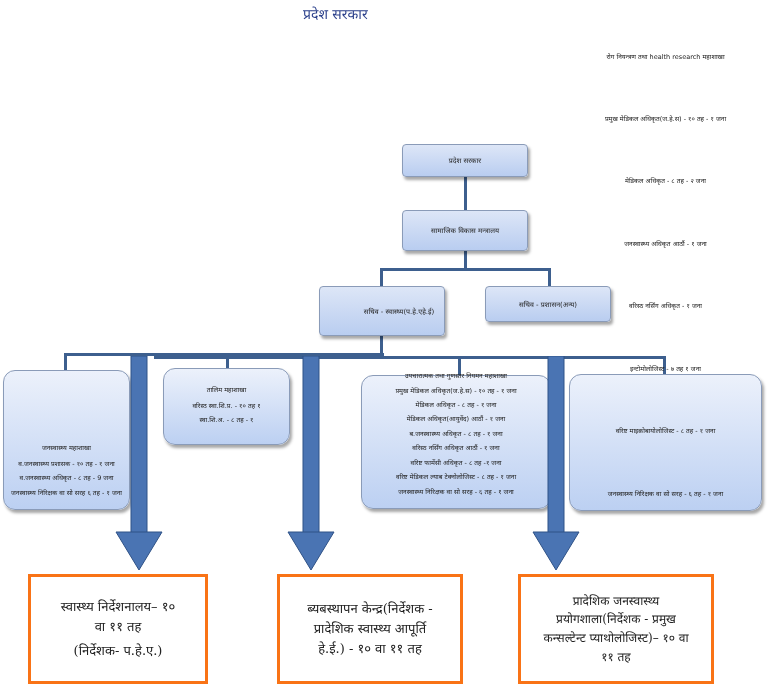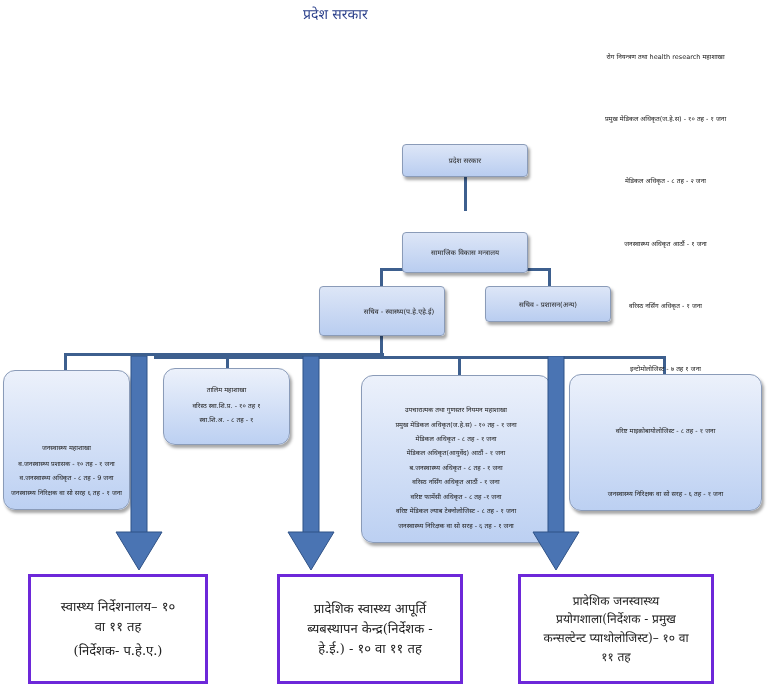--- a/index.html
+++ b/index.html
@@ -12,21 +12,21 @@
           display:flex; align-items:center; justify-content:center;
           font-size:7px; text-align:center; color:#222; }
   .branch { position:absolute; box-sizing:border-box; border:1px solid #8a9bb8;
             background:linear-gradient(to bottom,#ecf1fb 0%,#bcd0f2 100%);
             border-radius:12px; box-shadow:2px 3px 3px rgba(0,0,0,0.35);
             display:flex; flex-direction:column; align-items:center; justify-content:flex-end;
             padding:8px 5px; font-size:6.5px; text-align:center; color:#222; }
   .branch .line { margin:2px 0 4px; line-height:1.3; }
   .branch .head { margin-bottom:5px; }
   .line-h, .line-v { position:absolute; background:#3d5f8e; }
-  .outbox { position:absolute; box-sizing:border-box; border:3px solid #6d28d9;
+  .outbox { position:absolute; box-sizing:border-box; border:3px solid #f97316;
             background:#ffffff; display:flex; flex-direction:column;
             align-items:center; justify-content:center; text-align:center;
             font-family:"DejaVu Serif", serif; font-size:13px; color:#222; line-height:1.55; }
   .arrow { position:absolute; }
 </style>
 </head>
 <body>
 
 <div class="title">प्रदेश सरकार</div>
 
@@ -39,21 +39,21 @@
 <div class="line-h" style="left:64px;top:353px;width:320px;height:3px;"></div>
 <div class="line-h" style="left:154px;top:356px;width:510px;height:3px;"></div>
 <div class="line-v" style="left:64px;top:353px;width:3px;height:17px;"></div>
 <div class="line-v" style="left:226px;top:353px;width:3px;height:15px;"></div>
 <div class="line-v" style="left:458px;top:356px;width:3px;height:19px;"></div>
 <div class="line-v" style="left:663px;top:356px;width:3px;height:18px;"></div>
 
 <div class="node" style="left:402px;top:144px;width:126px;height:33px;">
   <span>प्रदेश सरकार</span>
 </div>
-<div class="node" style="left:402px;top:210px;width:126px;height:41px;margin-top:22px;">
+<div class="node" style="left:402px;top:210px;width:126px;height:41px;">
   <span>सामाजिक विकास मन्त्रालय</span>
 </div>
 <div class="node" style="left:319px;top:286px;width:126px;height:50px;padding-left:34px;">
   <span>सचिव - स्वास्थ्य(प.हे.एहे.ई)</span>
 </div>
 <div class="node" style="left:485px;top:286px;width:126px;height:36px;justify-content:center;">
   <span>सचिव - प्रशासन(अन्य)</span>
 </div>
 
 <div class="branch" style="left:3px;top:370px;width:127px;height:140px;">
@@ -62,21 +62,21 @@
   <div class="line">व.जनस्वास्थ्य अधिकृत - ८ तह - 9 जना</div>
   <div class="line">जनस्वास्थ्य निरिक्षक वा सो सरह ६ तह - १ जना</div>
 </div>
 
 <div class="branch" style="left:163px;top:368px;width:127px;height:77px;justify-content:center;">
   <div class="head line">तालिम महाशाखा</div>
   <div class="line">वरिस्ठ स्वा.शि.प्र. - १० तह १</div>
   <div class="line">स्वा.शि.अ. - ८ तह - १</div>
 </div>
 
-<div class="branch" style="left:361px;top:375px;width:190px;height:168px;padding-top:10px;">
+<div class="branch" style="left:361px;top:375px;width:190px;height:134px;padding-top:10px;">
   <div class="line">उपचारात्मक तथा गुणस्तर नियमन महाशाखा</div>
   <div class="line">प्रमुख मेडिकल अधिकृत(ज.हे.स) - १० तह - १ जना</div>
   <div class="line">मेडिकल अधिकृत - ८ तह - १ जना</div>
   <div class="line">मेडिकल अधिकृत(आयुर्वेद) आठौं - १ जना</div>
   <div class="line">ब.जनस्वास्थ्य अधिकृत - ८ तह - १ जना</div>
   <div class="line">वरिस्ठ नर्सिंग अधिकृत आठौं - १ जना</div>
   <div class="line">वरिष्ट फार्मेसी अधिकृत - ८ तह -१ जना</div>
   <div class="line">वरिष्ट मेडिकल ल्याब टेक्नोलोजिस्ट - ८ तह - १ जना</div>
   <div class="line">जनस्वास्थ्य निरिक्षक वा सो सरह - ६ तह - १ जना</div>
 </div>
@@ -104,22 +104,22 @@
   <rect x="17" y="0" width="16" height="178" fill="#4a74b3" stroke="#2f5287" stroke-width="1"></rect>
   <polygon points="2,176 48,176 25,214" fill="#4a74b3" stroke="#2f5287" stroke-width="1"></polygon>
 </svg>
 
 <div class="outbox" style="left:28px;top:574px;width:180px;height:110px;">
   <div>स्वास्थ्य निर्देशनालय– १०</div>
   <div>वा ११ तह</div>
   <div style="margin-top:4px;">(निर्देशक- प.हे.ए.)</div>
 </div>
 <div class="outbox" style="left:277px;top:574px;width:186px;height:110px;">
+  <div>ब्यबस्थापन केन्द्र(निर्देशक -</div>
   <div>प्रादेशिक स्वास्थ्य आपूर्ति</div>
-  <div>ब्यबस्थापन केन्द्र(निर्देशक -</div>
   <div>हे.ई.) - १० वा ११ तह</div>
 </div>
 <div class="outbox" style="left:518px;top:574px;width:196px;height:110px;font-size:12px;">
   <div>प्रादेशिक जनस्वास्थ्य</div>
   <div>प्रयोगशाला(निर्देशक - प्रमुख</div>
   <div>कन्सल्टेन्ट प्याथोलोजिस्ट)– १० वा</div>
   <div>११ तह</div>
 </div>
 
 </body></html>

